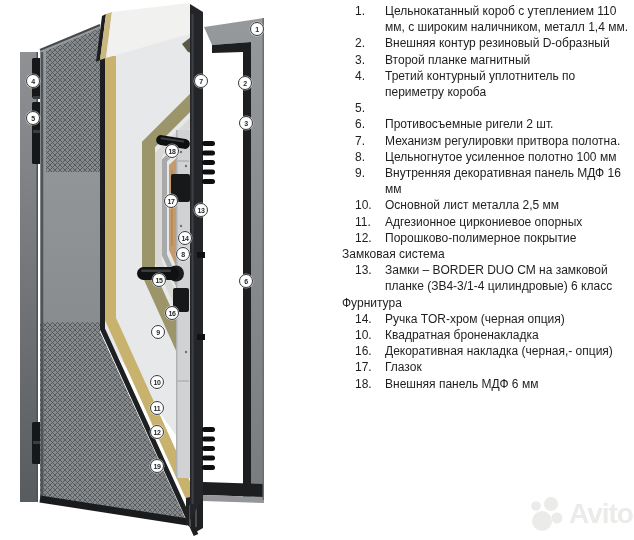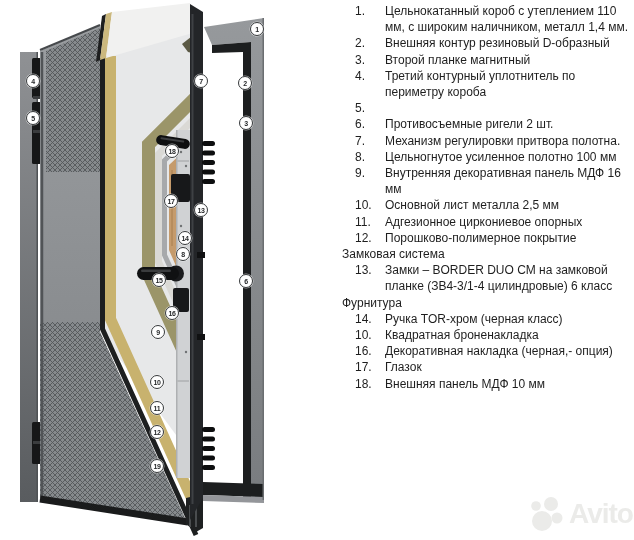--- a/index.html
+++ b/index.html
@@ -238,37 +238,37 @@
         <span class="txt">Порошково-полимерное покрытие</span>
       </div>
       <div class="entry heading">Замковая система</div>
       <div class="entry item">
         <span class="num">13.</span>
         <span class="txt">Замки – BORDER DUO СМ на замковой планке (ЗВ4-3/1-4 цилиндровые) 6 класс</span>
       </div>
       <div class="entry heading">Фурнитура</div>
       <div class="entry item">
         <span class="num">14.</span>
-        <span class="txt">Ручка TOR-хром (черная класс)</span>
+        <span class="txt">Ручка TOR-хром (черная опция)</span>
       </div>
       <div class="entry item">
         <span class="num">10.</span>
         <span class="txt">Квадратная броненакладка</span>
       </div>
       <div class="entry item">
         <span class="num">16.</span>
         <span class="txt">Декоративная накладка (черная,- опция)</span>
       </div>
       <div class="entry item">
         <span class="num">17.</span>
         <span class="txt">Глазок</span>
       </div>
       <div class="entry item">
         <span class="num">18.</span>
-        <span class="txt">Внешняя панель МДФ 10 мм</span>
+        <span class="txt">Внешняя панель МДФ 6 мм</span>
       </div>
     </div>
 
   <div class="watermark">
     <svg width="42" height="36" viewBox="0 0 42 36">
       <circle cx="11" cy="10" r="4.8" fill="currentColor"></circle>
       <circle cx="26" cy="8" r="7" fill="currentColor"></circle>
       <circle cx="17" cy="25" r="10" fill="currentColor"></circle>
       <circle cx="32" cy="22" r="5.5" fill="currentColor"></circle>
     </svg>

